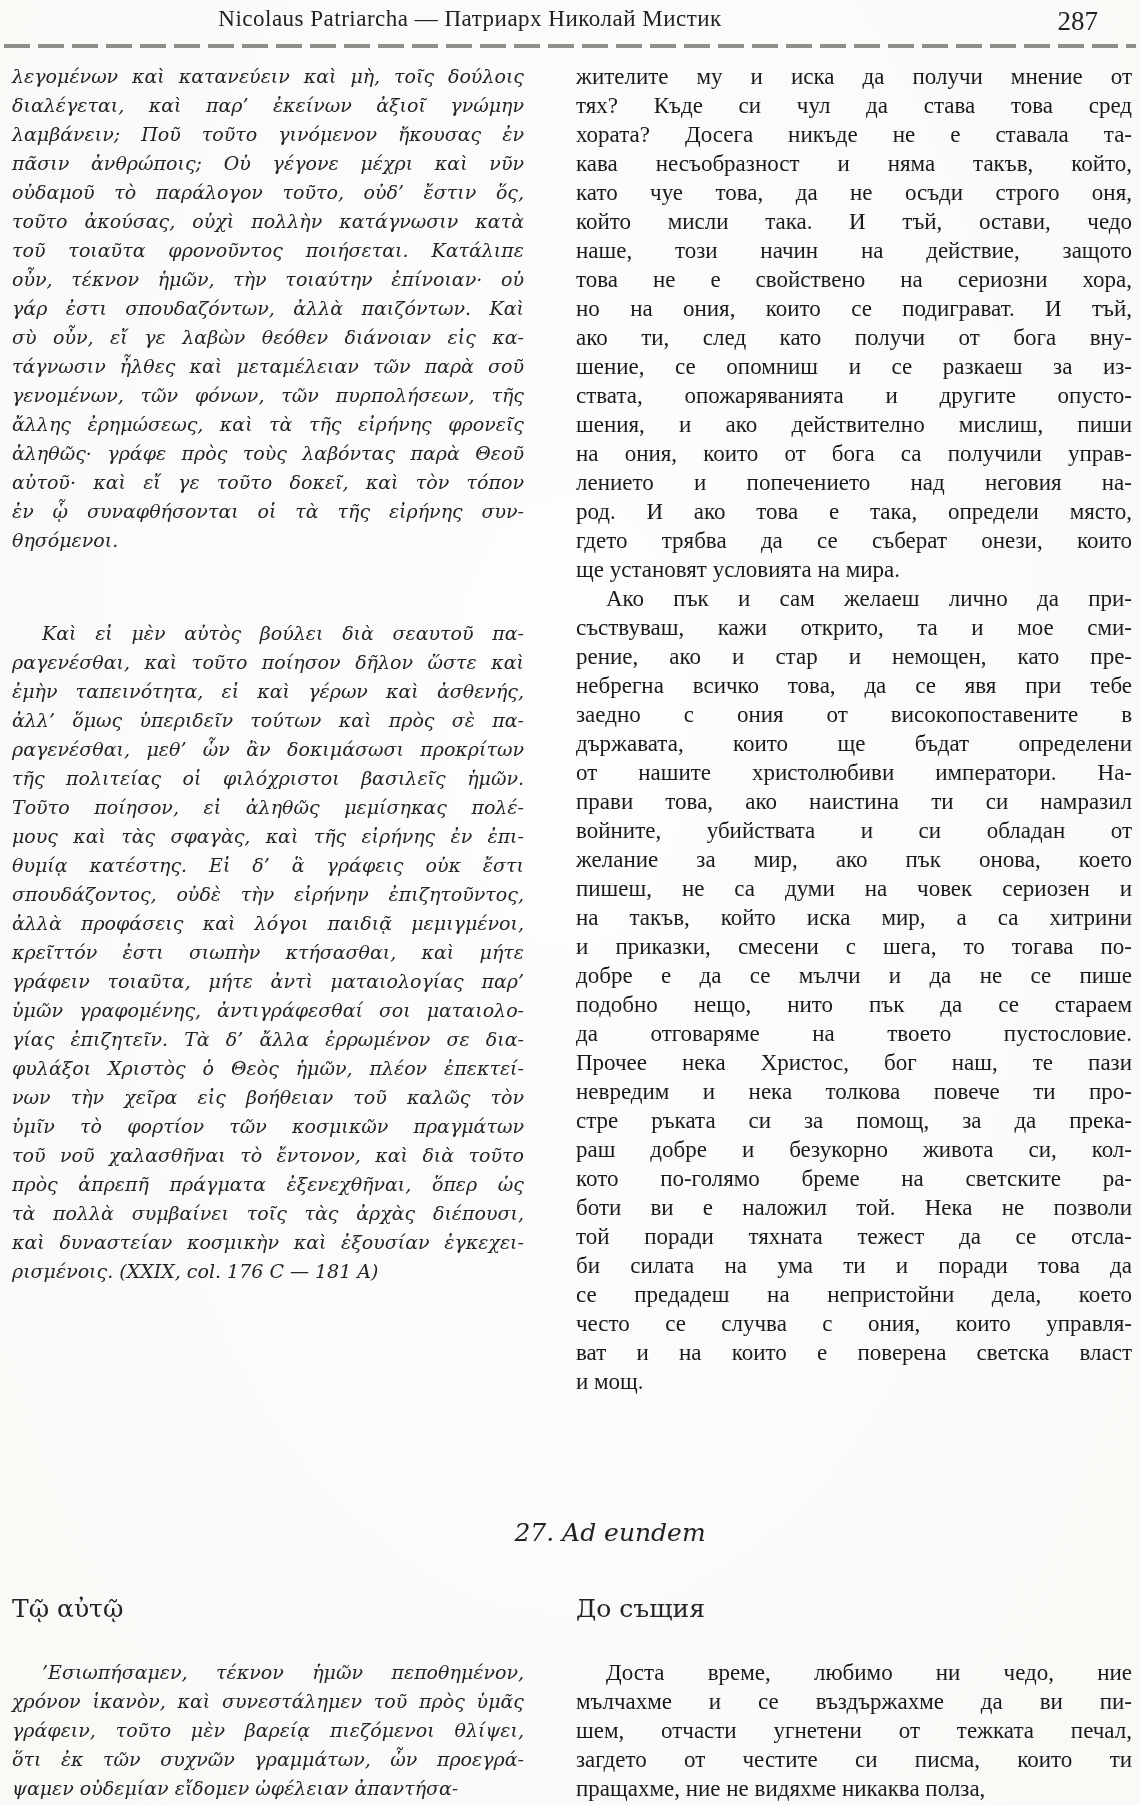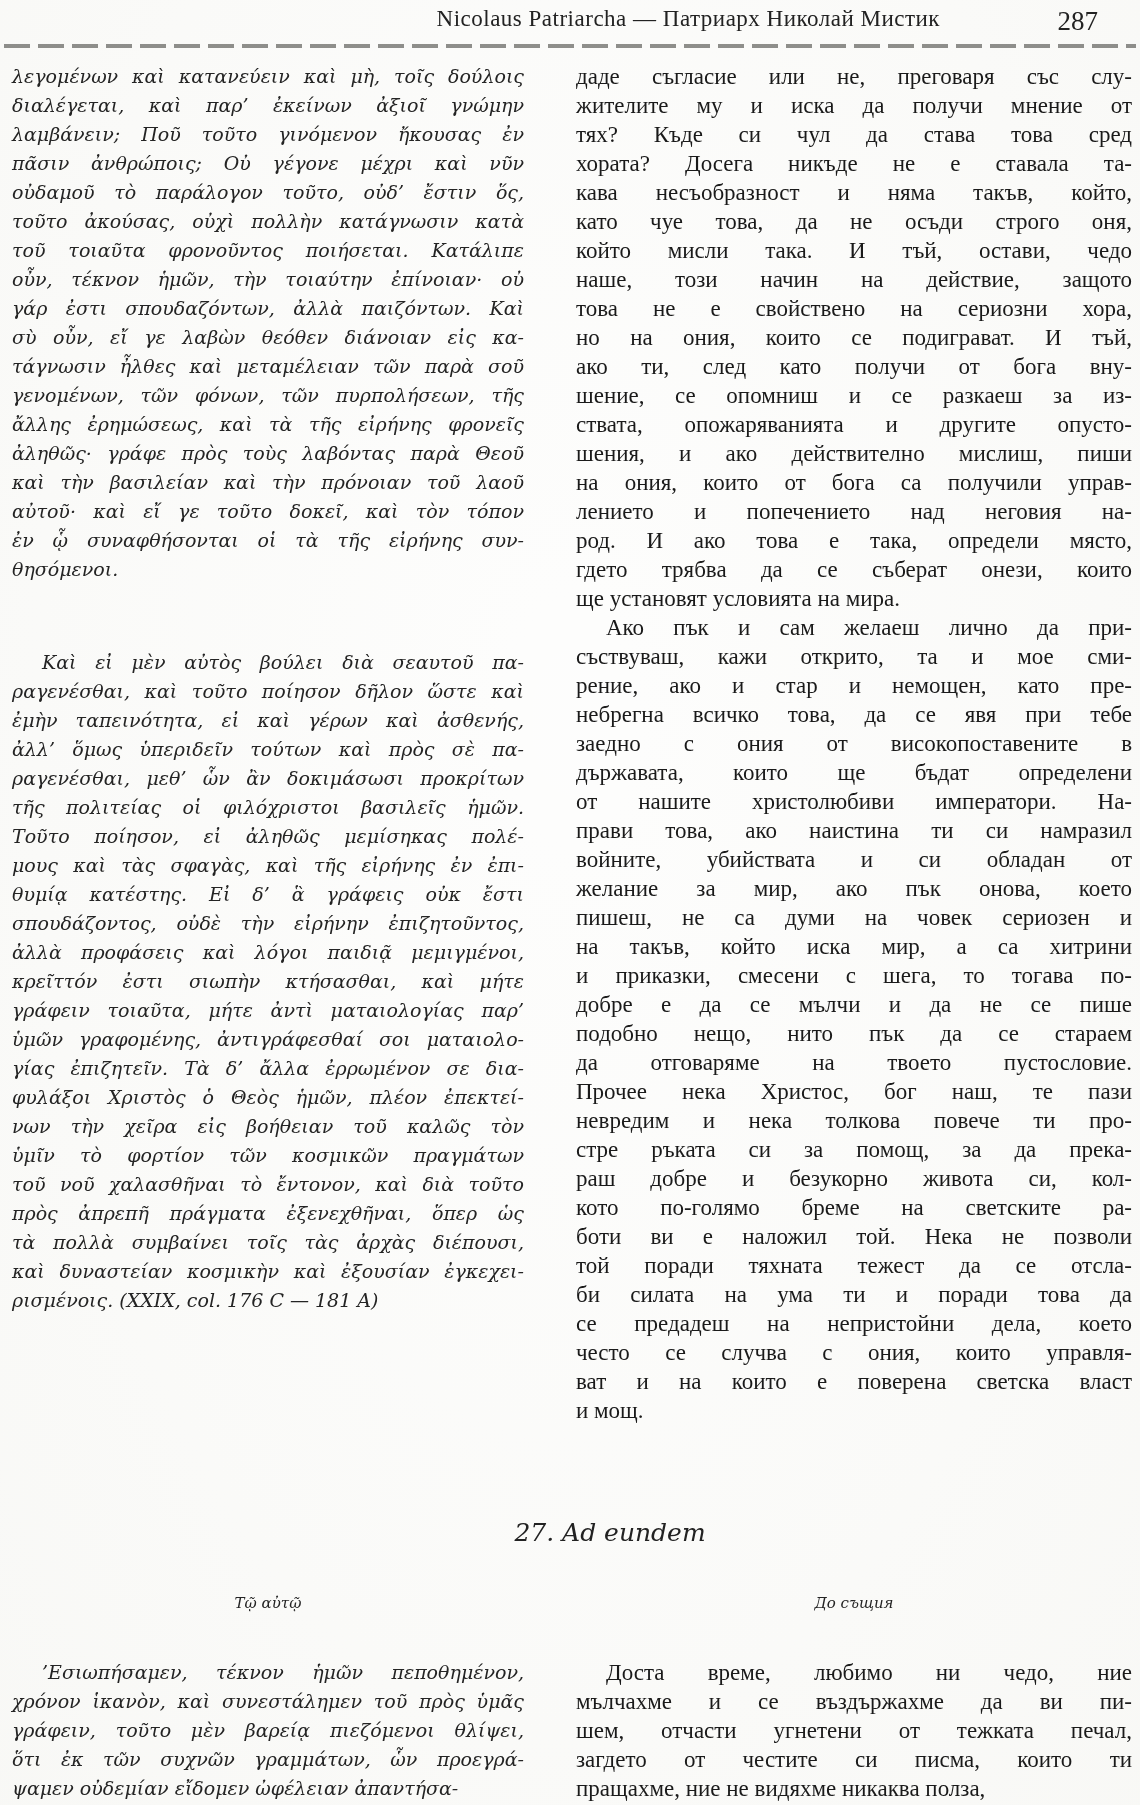--- a/index.html
+++ b/index.html
@@ -15,21 +15,21 @@
     position:relative;width:1140px;height:1805px;
     background:
       radial-gradient(ellipse at 50% 40%, rgba(255,255,255,0.6), rgba(240,240,236,0.25)),
       #fbfbf9;
   }
   .header{
     position:absolute;top:6px;left:0;width:1140px;height:34px;
   }
   .header-title{
     position:absolute;left:0;right:200px;top:0;
-    text-align:right;
+    text-align:center;
     font-size:23px;letter-spacing:0.5px;
     color:#222;
     font-family:"Liberation Serif", serif;
   }
   .page-number{
     position:absolute;right:42px;top:0;
     font-size:27px;color:#222;
     font-family:"Liberation Serif", serif;
   }
   .header-rule{
@@ -73,24 +73,22 @@
 
   .section-heading{
     position:absolute;top:1518px;left:0;width:1140px;
     text-align:center;
     font-family:"DejaVu Serif", serif;
     font-style:italic;
     font-size:25px;color:#222;margin-left:40px;
   }
   .subhead{
     position:absolute;top:1594px;
-    text-align:center;
     font-family:"DejaVu Serif", serif;
-    font-style:italic;
-    font-size:15px;color:#242424;
+    font-size:25px;color:#242424;
   }
   .subhead-left{left:12px;width:512px;}
   .subhead-right{left:576px;width:556px;}
 
   .bottom-block{
     position:absolute;top:1658px;
   }
   .bottom-left{left:12px;width:512px;}
   .bottom-right{left:576px;width:556px;}
 </style>
@@ -115,21 +113,20 @@
         <div class="line">οὐδαμοῦ τὸ παράλογον τοῦτο, οὐδ’ ἔστιν ὅς,</div>
         <div class="line">τοῦτο ἀκούσας, οὐχὶ πολλὴν κατάγνωσιν κατὰ</div>
         <div class="line">τοῦ τοιαῦτα φρονοῦντος ποιήσεται. Κατάλιπε</div>
         <div class="line">οὖν, τέκνον ἡμῶν, τὴν τοιαύτην ἐπίνοιαν· οὐ</div>
         <div class="line">γάρ ἐστι σπουδαζόντων, ἀλλὰ παιζόντων. Καὶ</div>
         <div class="line">σὺ οὖν, εἴ γε λαβὼν θεόθεν διάνοιαν εἰς κα-</div>
         <div class="line">τάγνωσιν ἦλθες καὶ μεταμέλειαν τῶν παρὰ σοῦ</div>
         <div class="line">γενομένων, τῶν φόνων, τῶν πυρπολήσεων, τῆς</div>
         <div class="line">ἄλλης ἐρημώσεως, καὶ τὰ τῆς εἰρήνης φρονεῖς</div>
         <div class="line">ἀληθῶς· γράφε πρὸς τοὺς λαβόντας παρὰ Θεοῦ</div>
-        <div class="line">καὶ τὴν βασιλείαν καὶ τὴν πρόνοιαν τοῦ λαοῦ</div>
         <div class="line">αὐτοῦ· καὶ εἴ γε τοῦτο δοκεῖ, καὶ τὸν τόπον</div>
         <div class="line">ἐν ᾧ συναφθήσονται οἱ τὰ τῆς εἰρήνης συν-</div>
         <div class="line last">θησόμενοι.</div>
       </div>
       <div class="para">
         <div class="line indent">Καὶ εἰ μὲν αὐτὸς βούλει διὰ σεαυτοῦ πα-</div>
         <div class="line">ραγενέσθαι, καὶ τοῦτο ποίησον δῆλον ὥστε καὶ</div>
         <div class="line">ἐμὴν ταπεινότητα, εἰ καὶ γέρων καὶ ἀσθενής,</div>
         <div class="line">ἀλλ’ ὅμως ὑπεριδεῖν τούτων καὶ πρὸς σὲ πα-</div>
         <div class="line">ραγενέσθαι, μεθ’ ὧν ἂν δοκιμάσωσι προκρίτων</div>
@@ -149,21 +146,20 @@
         <div class="line">τοῦ νοῦ χαλασθῆναι τὸ ἔντονον, καὶ διὰ τοῦτο</div>
         <div class="line">πρὸς ἀπρεπῆ πράγματα ἐξενεχθῆναι, ὅπερ ὡς</div>
         <div class="line">τὰ πολλὰ συμβαίνει τοῖς τὰς ἀρχὰς διέπουσι,</div>
         <div class="line">καὶ δυναστείαν κοσμικὴν καὶ ἐξουσίαν ἐγκεχει-</div>
         <div class="line last">ρισμένοις. (XXIX, col. 176 C — 181 A)</div>
       </div>
     </div>
 
   <div class="column col-right bulg">
       <div class="para">
-        <div class="line">даде съгласие или не, преговаря със слу-</div>
         <div class="line">жителите му и иска да получи мнение от</div>
         <div class="line">тях? Къде си чул да става това сред</div>
         <div class="line">хората? Досега никъде не е ставала та-</div>
         <div class="line">кава несъобразност и няма такъв, който,</div>
         <div class="line">като чуе това, да не осъди строго оня,</div>
         <div class="line">който мисли така. И тъй, остави, чедо</div>
         <div class="line">наше, този начин на действие, защото</div>
         <div class="line">това не е свойствено на сериозни хора,</div>
         <div class="line">но на ония, които се подиграват. И тъй,</div>
         <div class="line">ако ти, след като получи от бога вну-</div>

